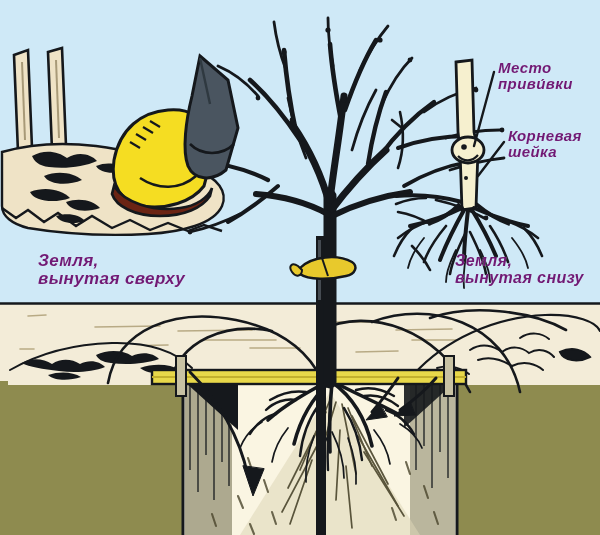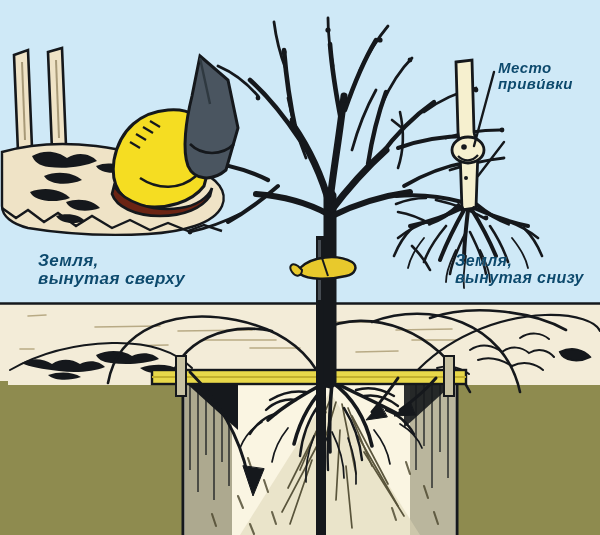--- a/index.html
+++ b/index.html
@@ -1,19 +1,19 @@
 <!DOCTYPE html>
 <html><head>
 <meta charset="utf-8">
 <style>
   html,body{margin:0;padding:0;background:#fff;}
   #stage{position:relative;width:600px;height:535px;overflow:hidden;
          font-family:"Liberation Sans",sans-serif;background:#cfe9f7;}
   #stage svg{position:absolute;left:0;top:0;}
-  .lbl{position:absolute;font-style:italic;font-weight:bold;color:#0c4a6e;
+  .lbl{position:absolute;font-style:italic;font-weight:bold;color:#701a75;
        line-height:1.05;white-space:pre-line;letter-spacing:.4px;
        text-shadow:0 0 1px rgba(255,255,255,.5);}
   #lbl-top-soil{left:38px;top:252px;font-size:17px;}
   #lbl-graft{left:498px;top:60px;font-size:15px;}
   #lbl-collar{left:508px;top:128px;font-size:15px;}
   #lbl-bottom-soil{left:455px;top:253px;font-size:16px;}
 </style>
 </head>
 <body>
 
@@ -373,17 +373,19 @@
     </g>
 
   </svg>
 
   <div class="lbl" id="lbl-top-soil">Земля,
 вынутая сверху</div>
 
   <div class="lbl" id="lbl-graft">Место
 приви́вки</div>
 
+  <div class="lbl" id="lbl-collar">Корневая
+шейка</div>
 
   <div class="lbl" id="lbl-bottom-soil">Земля,
 вынутая снизу</div>
 
 </div>
 
 </body></html>

